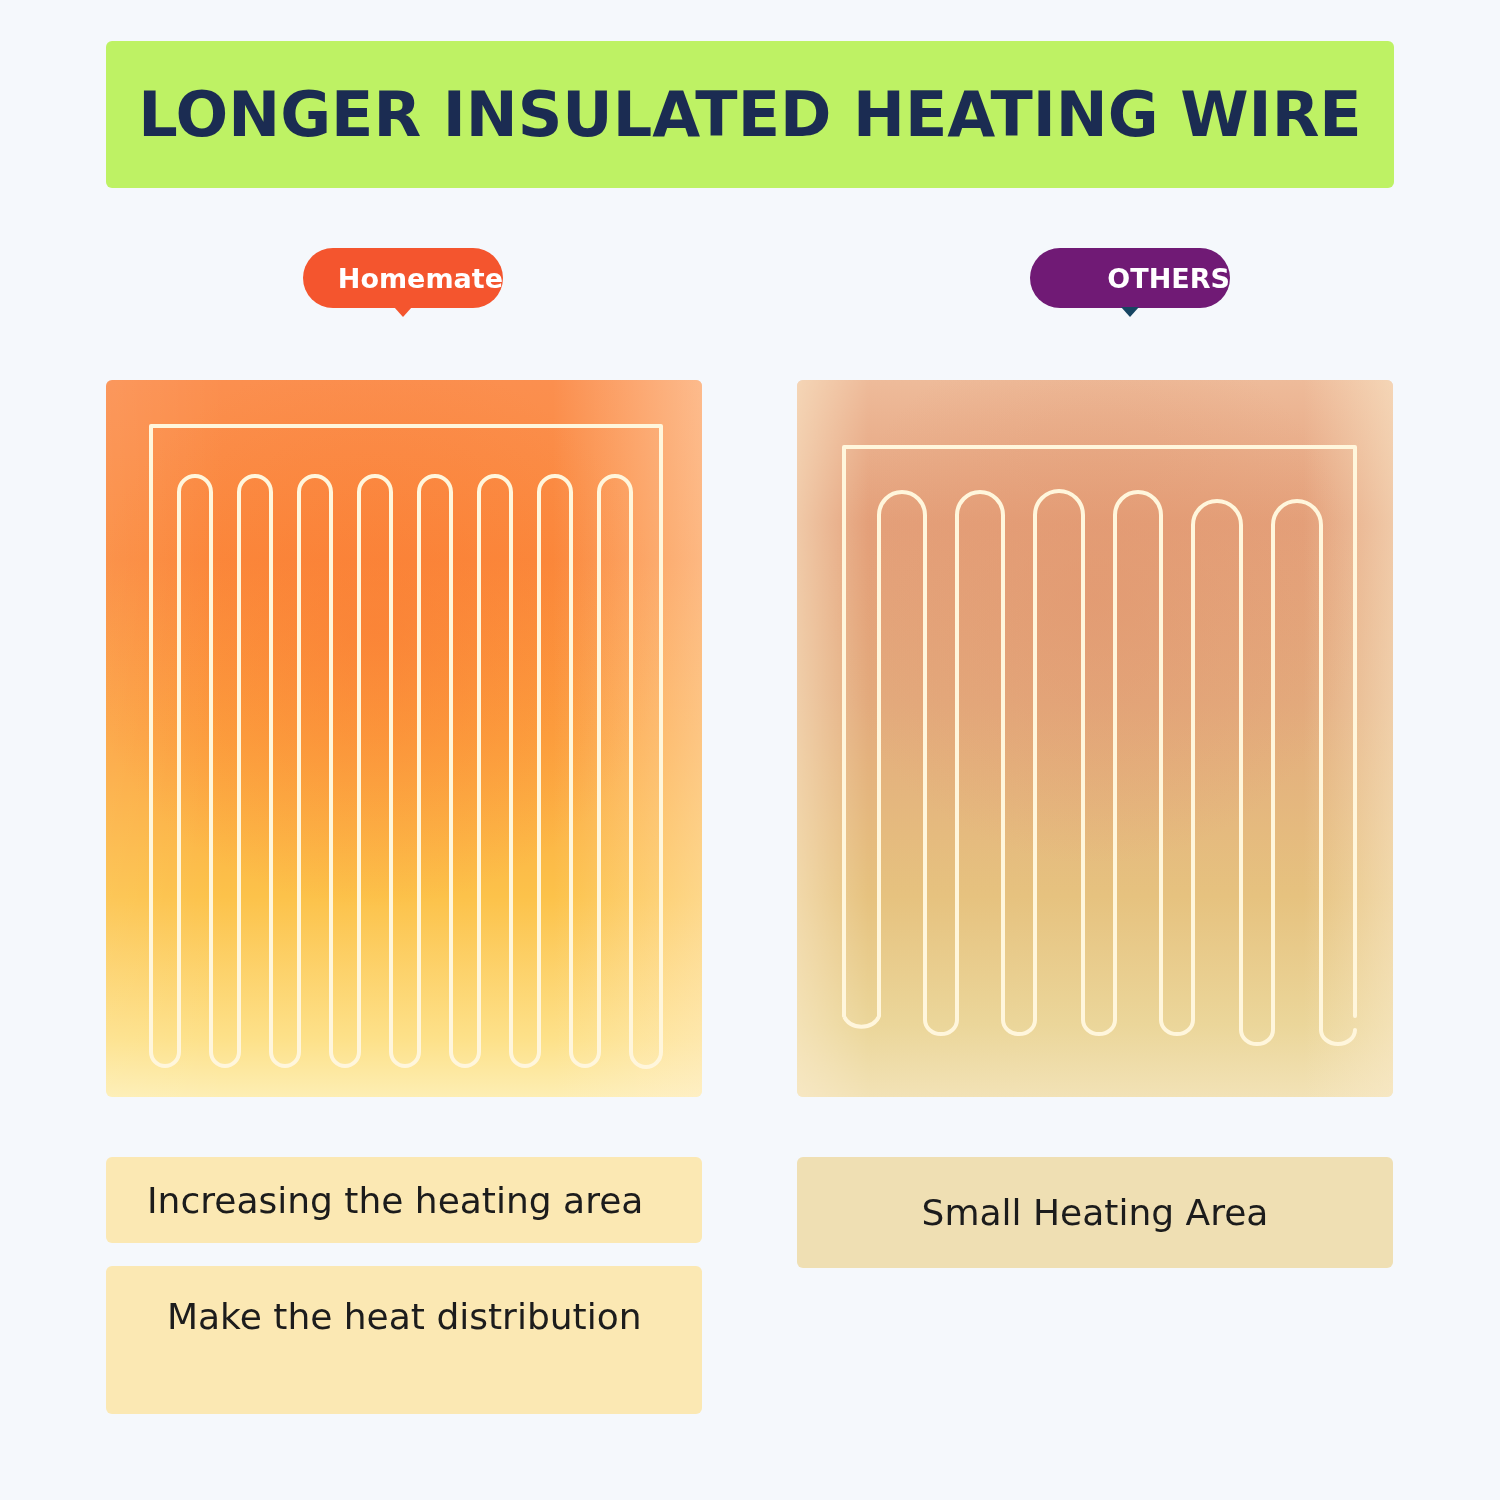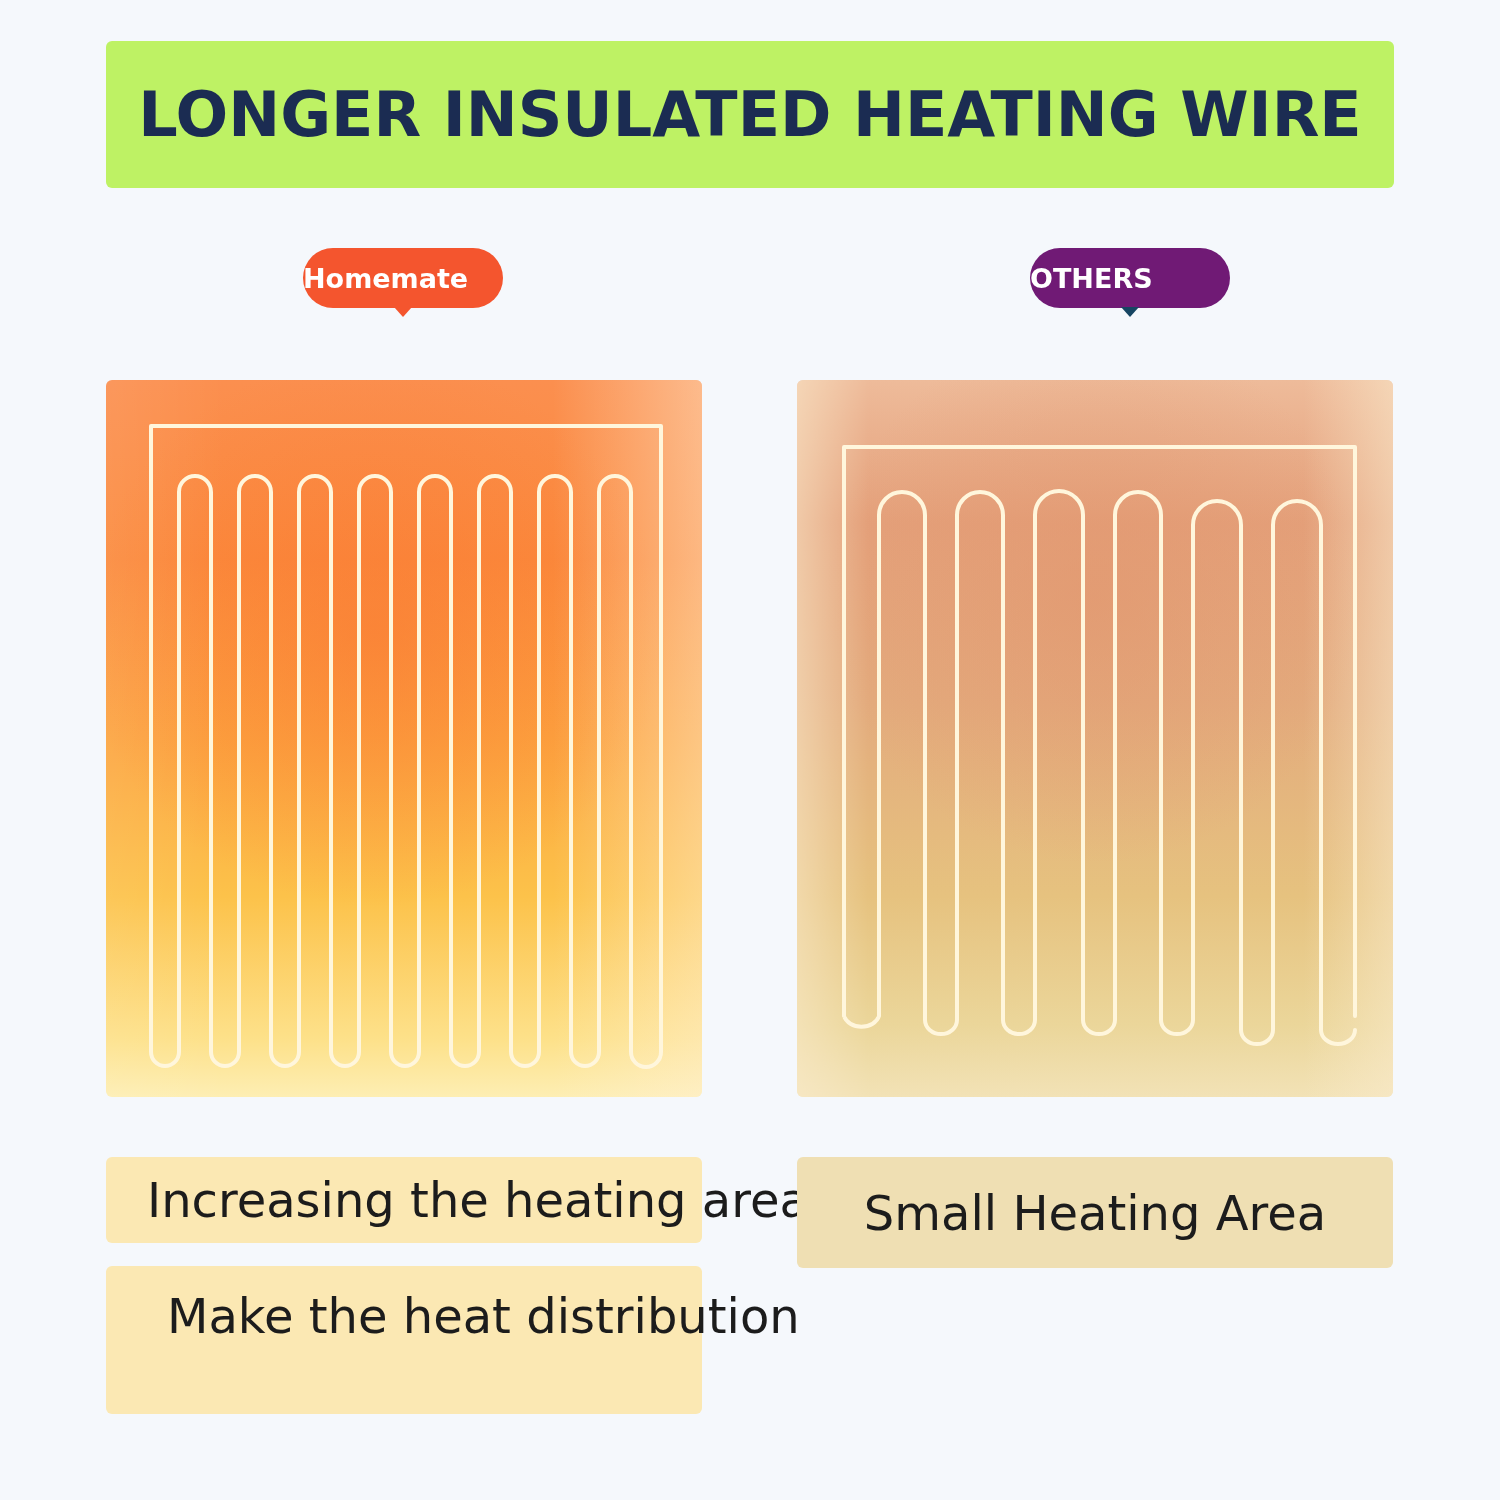--- a/index.html
+++ b/index.html
@@ -13,21 +13,21 @@
     background: #bef264; border-radius: 6px;
     display: flex; align-items: center; justify-content: center;
   }
   .title-text {
     font-family: "DejaVu Sans", "Liberation Sans", sans-serif;
     font-weight: bold; font-size: 62px; color: #1b2c52; letter-spacing: 0px;
     white-space: nowrap;
   }
   .badge {
     position: absolute; height: 60px; border-radius: 30px;
-    display: flex; align-items: center; justify-content: flex-start;
+    display: flex; align-items: center; justify-content: flex-end;
     color: #ffffff; font-weight: bold; font-size: 27px;
     font-family: "DejaVu Sans", "Liberation Sans", sans-serif;
   }
   .badge::after {
     content: ""; position: absolute; left: 50%; bottom: -9px; transform: translateX(-50%);
     width: 0; height: 0; border-left: 9px solid transparent; border-right: 9px solid transparent;
     border-top: 10px solid var(--bc);
   }
   .badge-left { left: 303px; top: 248px; width: 200px; background: #f4552e; --bc: #f4552e; }
   .badge-right { left: 1030px; top: 248px; width: 200px; background: #701a75; --bc: #164562; }
@@ -53,21 +53,21 @@
       linear-gradient(180deg, #eebb9a 0%, #e4a07a 20%, #e3ab7d 45%, #e6c27f 72%, #ebd69a 90%, #f2e2b6 100%);
   }
   .panel-right::after {
     content: ""; position: absolute; inset: 0;
     background: linear-gradient(90deg, rgba(250,235,205,0.55) 0%, rgba(250,235,205,0) 12%, rgba(250,235,205,0) 85%, rgba(250,235,205,0.55) 100%);
   }
   .panel svg { z-index: 2; }
 
   .note {
     position: absolute; border-radius: 6px; color: #1c1c1c;
-    font-size: 48px; font-family: "DejaVu Sans", "Liberation Sans", sans-serif;
+    font-size: 36px; font-family: "DejaVu Sans", "Liberation Sans", sans-serif;
   }
   .note-1 { left: 106px; top: 1157px; width: 596px; height: 86px; background: #fbe8b3; display: flex; align-items: center; padding-left: 41px; box-sizing: border-box; }
   .note-2 { left: 106px; top: 1266px; width: 596px; height: 148px; background: #fbe8b3; padding: 22px 0 0 61px; box-sizing: border-box; line-height: 57px; }
   .note-3 { left: 797px; top: 1157px; width: 596px; height: 111px; background: #efdfb3; display: flex; align-items: center; justify-content: center; }
   .note span { white-space: nowrap; }
   .note-2 span { display: block; }
 </style>
 </head>
 <body>
 

